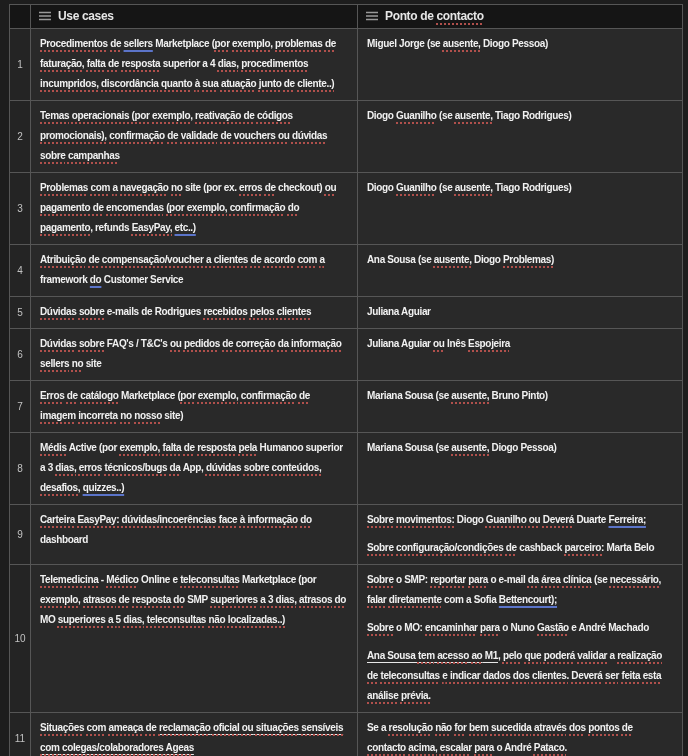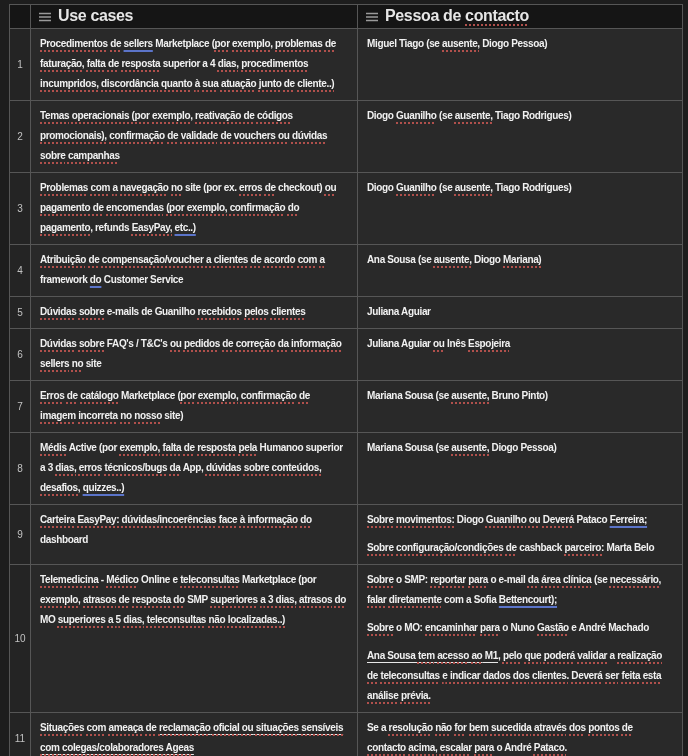--- a/index.html
+++ b/index.html
@@ -17,21 +17,21 @@
     width:688px;height:756px;overflow:hidden;
     padding:4px 6px 6px 9px;background:var(--page-bg);
   }
   table{
     border-collapse:collapse;table-layout:fixed;width:673px;
     color:var(--text);font-size:10px;letter-spacing:-0.35px;line-height:20px;font-weight:700;
   }
   th,td{border:1px solid var(--border);vertical-align:top;overflow:hidden;}
   thead th{
     background:var(--header-bg);color:var(--header-text);
-    text-align:left;padding:4px 8px;height:23px;font-size:16px;line-height:14px;
+    text-align:left;padding:4px 8px;height:23px;font-size:12px;line-height:14px;
     white-space:nowrap;
   }
   thead th.corner{padding:0;}
   td.cell{background:var(--cell-bg);padding:5px 9px 6px 9px;}
   td.num{
     background:var(--num-bg);vertical-align:middle;text-align:center;
     color:var(--num-text);font-weight:400;font-size:10px;letter-spacing:0;
   }
   p{margin:0;}
   p + p{margin-top:8px;}
@@ -67,32 +67,32 @@
             <svg width="12" height="10" viewBox="0 0 12 10" aria-hidden="true">
                 <path d="M0 1.5h12M0 5h12M0 8.5h12" stroke="currentColor" stroke-width="1.3" fill="none"></path>
               </svg>
           </span><span>Use cases</span>
         </th>
         <th>
           <span class="hicon">
             <svg width="12" height="10" viewBox="0 0 12 10" aria-hidden="true">
                 <path d="M0 1.5h12M0 5h12M0 8.5h12" stroke="currentColor" stroke-width="1.3" fill="none"></path>
               </svg>
-          </span><span><span>Pessoa de </span><span><span class="sp">contacto</span></span></span>
+          </span><span><span>Ponto de </span><span><span class="sp">contacto</span></span></span>
         </th>
       </tr>
     </thead>
     <tbody>
         <tr>
           <td class="num">1</td>
           <td class="cell">
             <p><span><span class="sp">Procedimentos</span> <span class="sp">de</span> </span><span><span class="gr">sellers</span></span><span> Marketplace (</span><span><span class="sp">por</span> <span class="sp">exemplo,</span> <span class="sp">problemas</span> <span class="sp">de</span> <span class="sp">faturação,</span> <span class="sp">falta</span> <span class="sp">de</span> <span class="sp">resposta</span></span><span> superior a 4 </span><span><span class="sp">dias,</span> <span class="sp">procedimentos</span> <span class="sp">incumpridos,</span> <span class="sp">discordância</span> <span class="sp">quanto</span> <span class="sp">à</span> <span class="sp">sua</span> <span class="sp">atuação</span> <span class="sp">junto</span> <span class="sp">de</span> <span class="sp">cliente..)</span></span></p>
           </td>
           <td class="cell">
-            <p><span>Miguel Tiago (se </span><span><span class="sp">ausente,</span></span><span> Diogo Pessoa)</span></p>
+            <p><span>Miguel Jorge (se </span><span><span class="sp">ausente,</span></span><span> Diogo Pessoa)</span></p>
           </td>
         </tr>
         <tr>
           <td class="num">2</td>
           <td class="cell">
             <p><span><span class="sp">Temas</span> <span class="sp">operacionais</span> <span class="sp">(por</span> <span class="sp">exemplo,</span> <span class="sp">reativação</span> <span class="sp">de</span> <span class="sp">códigos</span> <span class="sp">promocionais),</span> <span class="sp">confirmação</span> <span class="sp">de</span> <span class="sp">validade</span> <span class="sp">de</span> <span class="sp">vouchers</span> <span class="sp">ou</span> <span class="sp">dúvidas</span> <span class="sp">sobre</span> <span class="sp">campanhas</span></span></p>
           </td>
           <td class="cell">
             <p><span>Diogo </span><span><span class="sp">Guanilho</span></span><span> (se </span><span><span class="sp">ausente,</span></span><span> Tiago Rodrigues)</span></p>
           </td>
@@ -105,27 +105,27 @@
           <td class="cell">
             <p><span>Diogo </span><span><span class="sp">Guanilho</span></span><span> (se </span><span><span class="sp">ausente,</span></span><span> Tiago Rodrigues)</span></p>
           </td>
         </tr>
         <tr>
           <td class="num">4</td>
           <td class="cell">
             <p><span><span class="sp">Atribuição</span> <span class="sp">de</span> <span class="sp">compensação/voucher</span> <span class="sp">a</span> <span class="sp">clientes</span> <span class="sp">de</span> <span class="sp">acordo</span> <span class="sp">com</span> <span class="sp">a</span></span><span> framework </span><span><span class="gr">do</span></span><span> Customer Service</span></p>
           </td>
           <td class="cell">
-            <p><span>Ana Sousa (se </span><span><span class="sp">ausente,</span></span><span> Diogo </span><span><span class="sp">Mariana)</span></span></p>
+            <p><span>Ana Sousa (se </span><span><span class="sp">ausente,</span></span><span> Diogo </span><span><span class="sp">Problemas)</span></span></p>
           </td>
         </tr>
         <tr>
           <td class="num">5</td>
           <td class="cell">
-            <p><span><span class="sp">Dúvidas</span> <span class="sp">sobre</span></span><span> e-mails de Guanilho </span><span><span class="sp">recebidos</span> <span class="sp">pelos</span> <span class="sp">clientes</span></span></p>
+            <p><span><span class="sp">Dúvidas</span> <span class="sp">sobre</span></span><span> e-mails de Rodrigues </span><span><span class="sp">recebidos</span> <span class="sp">pelos</span> <span class="sp">clientes</span></span></p>
           </td>
           <td class="cell">
             <p><span>Juliana Aguiar</span></p>
           </td>
         </tr>
         <tr>
           <td class="num">6</td>
           <td class="cell">
             <p><span><span class="sp">Dúvidas</span> <span class="sp">sobre</span></span><span> FAQ's / T&amp;C's </span><span><span class="sp">ou</span> <span class="sp">pedidos</span> <span class="sp">de</span> <span class="sp">correção</span> <span class="sp">da</span> <span class="sp">informação</span> <span class="sp">sellers</span> <span class="sp">no</span></span><span> site</span></p>
           </td>
@@ -150,21 +150,21 @@
           <td class="cell">
             <p><span>Mariana Sousa (se </span><span><span class="sp">ausente,</span></span><span> Diogo Pessoa)</span></p>
           </td>
         </tr>
         <tr>
           <td class="num">9</td>
           <td class="cell">
             <p><span><span class="sp">Carteira</span> <span class="sp">EasyPay:</span></span><span> </span><span><span class="sp">dúvidas/incoerências</span> <span class="sp">face</span> <span class="sp">à</span> <span class="sp">informação</span> <span class="sp">do</span></span><span> dashboard</span></p>
           </td>
           <td class="cell">
-            <p><span><span class="sp">Sobre</span> <span class="sp">movimentos:</span></span><span> Diogo </span><span><span class="sp">Guanilho</span> <span class="sp">ou</span> <span class="sp">Deverá</span></span><span> Pataco </span><span><span class="gr">Ferreira;</span></span></p>
+            <p><span><span class="sp">Sobre</span> <span class="sp">movimentos:</span></span><span> Diogo </span><span><span class="sp">Guanilho</span> <span class="sp">ou</span> <span class="sp">Deverá</span></span><span> Duarte </span><span><span class="gr">Ferreira;</span></span></p>
             <p><span><span class="sp">Sobre</span> <span class="sp">configuração/condições</span> <span class="sp">de</span></span><span> cashback </span><span><span class="sp">parceiro:</span></span><span> Marta Belo</span></p>
           </td>
         </tr>
         <tr>
           <td class="num">10</td>
           <td class="cell">
             <p><span><span class="sp">Telemedicina</span></span><span> - </span><span><span class="sp">Médico</span></span><span> Online e </span><span><span class="sp">teleconsultas</span></span><span> Marketplace (por </span><span><span class="sp">exemplo,</span> <span class="sp">atrasos</span> <span class="sp">de</span> <span class="sp">resposta</span> <span class="sp">do</span></span><span> SMP </span><span><span class="sp">superiores</span> <span class="sp">a</span> <span class="sp">3</span> <span class="sp">dias,</span> <span class="sp">atrasos</span> <span class="sp">do</span></span><span> MO </span><span><span class="sp">superiores</span> <span class="sp">a</span> <span class="sp">5</span> <span class="sp">dias,</span> <span class="sp">teleconsultas</span> <span class="sp">não</span> <span class="sp">localizadas..)</span></span></p>
           </td>
           <td class="cell">
             <p><span><span class="sp">Sobre</span></span><span> o SMP: </span><span><span class="sp">reportar</span> <span class="sp">para</span></span><span> o e-mail </span><span><span class="sp">da</span> <span class="sp">área</span> <span class="sp">clínica</span></span><span> (se </span><span><span class="sp">necessário,</span> <span class="sp">falar</span> <span class="sp">diretamente</span></span><span> com a Sofia </span><span><span class="gr">Bettencourt);</span></span></p>

